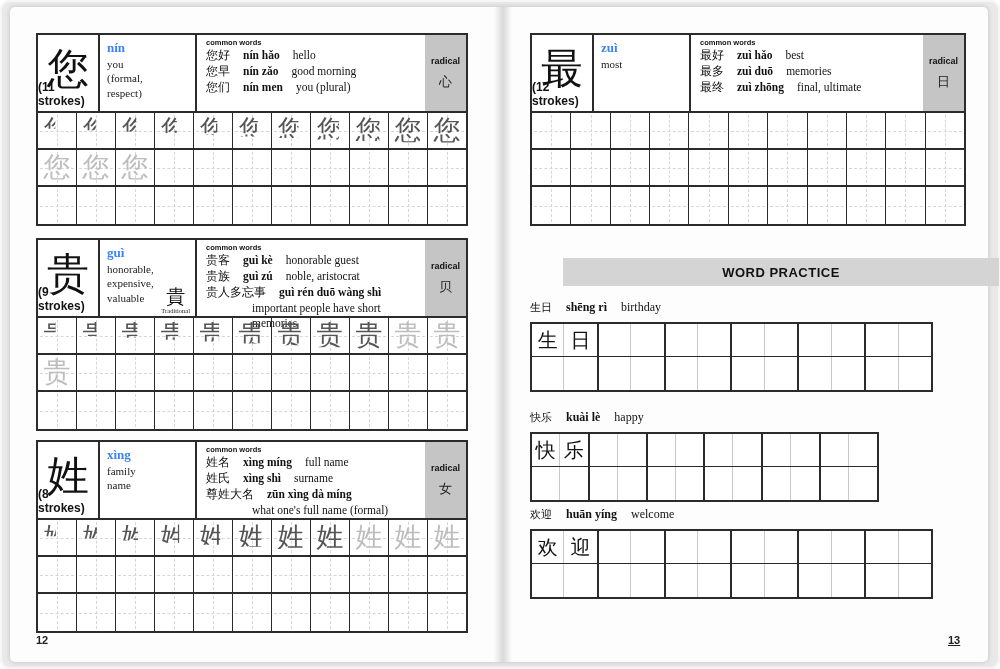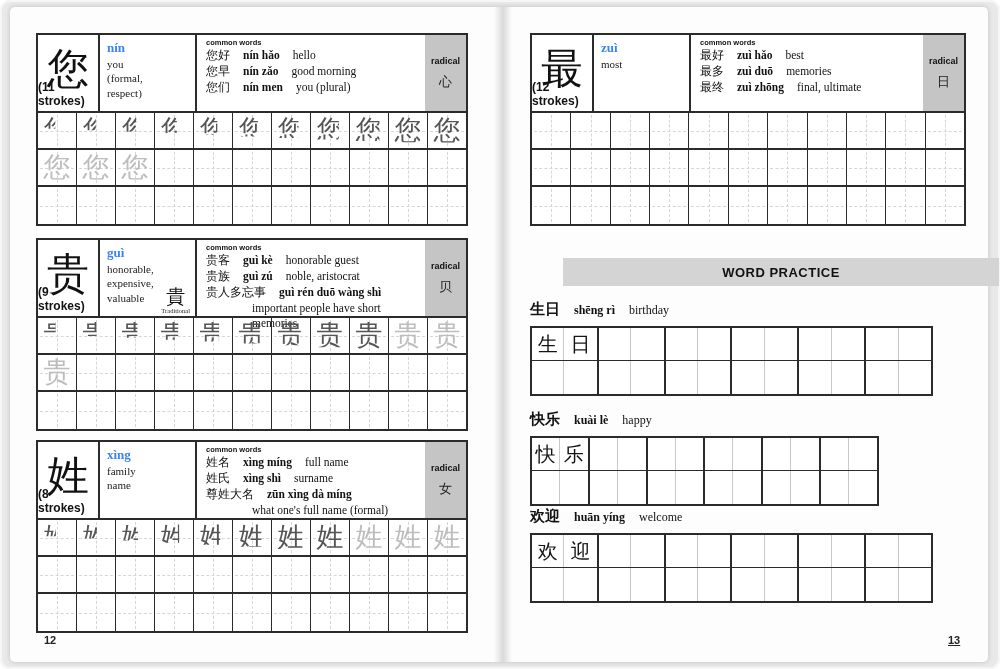--- a/index.html
+++ b/index.html
@@ -84,21 +84,21 @@
   .wp-band {
     position:absolute; background:#d4d4d4;
     display:flex; align-items:center; justify-content:center;
     font-size:13px; font-weight:bold; color:#111; letter-spacing:.5px;
   }
   .word-group { position:absolute; }
   .word-label {
     font-family:"Liberation Serif","DejaVu Serif",serif; font-size:12px; color:#111;
     display:flex; gap:14px; align-items:baseline; margin-bottom:7px; white-space:nowrap;
   }
-  .wl-hanzi { font-size:15px;font-weight:bold; }
+  .wl-hanzi { font-size:11px; }
   .wl-pinyin { font-weight:bold; }
   .wgrid { border:2px solid #2b2b2b; background:#fff; }
   .wrow { display:flex; height:33px; border-bottom:1.5px solid #2b2b2b; }
   .wrow:last-child { border-bottom:none; }
   .wpair { flex:1; display:flex; border-right:2px solid #2b2b2b; }
   .wpair:last-child { border-right:none; }
   .wcell { width:50%; display:flex; align-items:center; justify-content:center; }
   .wcell:first-child { border-right:1.5px solid #c9c9c9; }
   .wchar { font-family:"Liberation Serif","DejaVu Serif",serif; font-size:20px; color:#141414; }
   
@@ -691,15 +691,15 @@
             </div>
             <div class="wpair">
               <div class="wcell"></div>
               <div class="wcell"></div>
             </div>
           </div>
         </div>
       </div>
     </div>
 
-  <div class="pagenum" style="left:44px; top:634px;">12</div>
+  <div class="pagenum" style="left:36px; top:634px;">12</div>
   <div class="pagenum" style="left:948px; top:634px;text-decoration:underline;">13</div>
 </div>
 
 </body></html>

